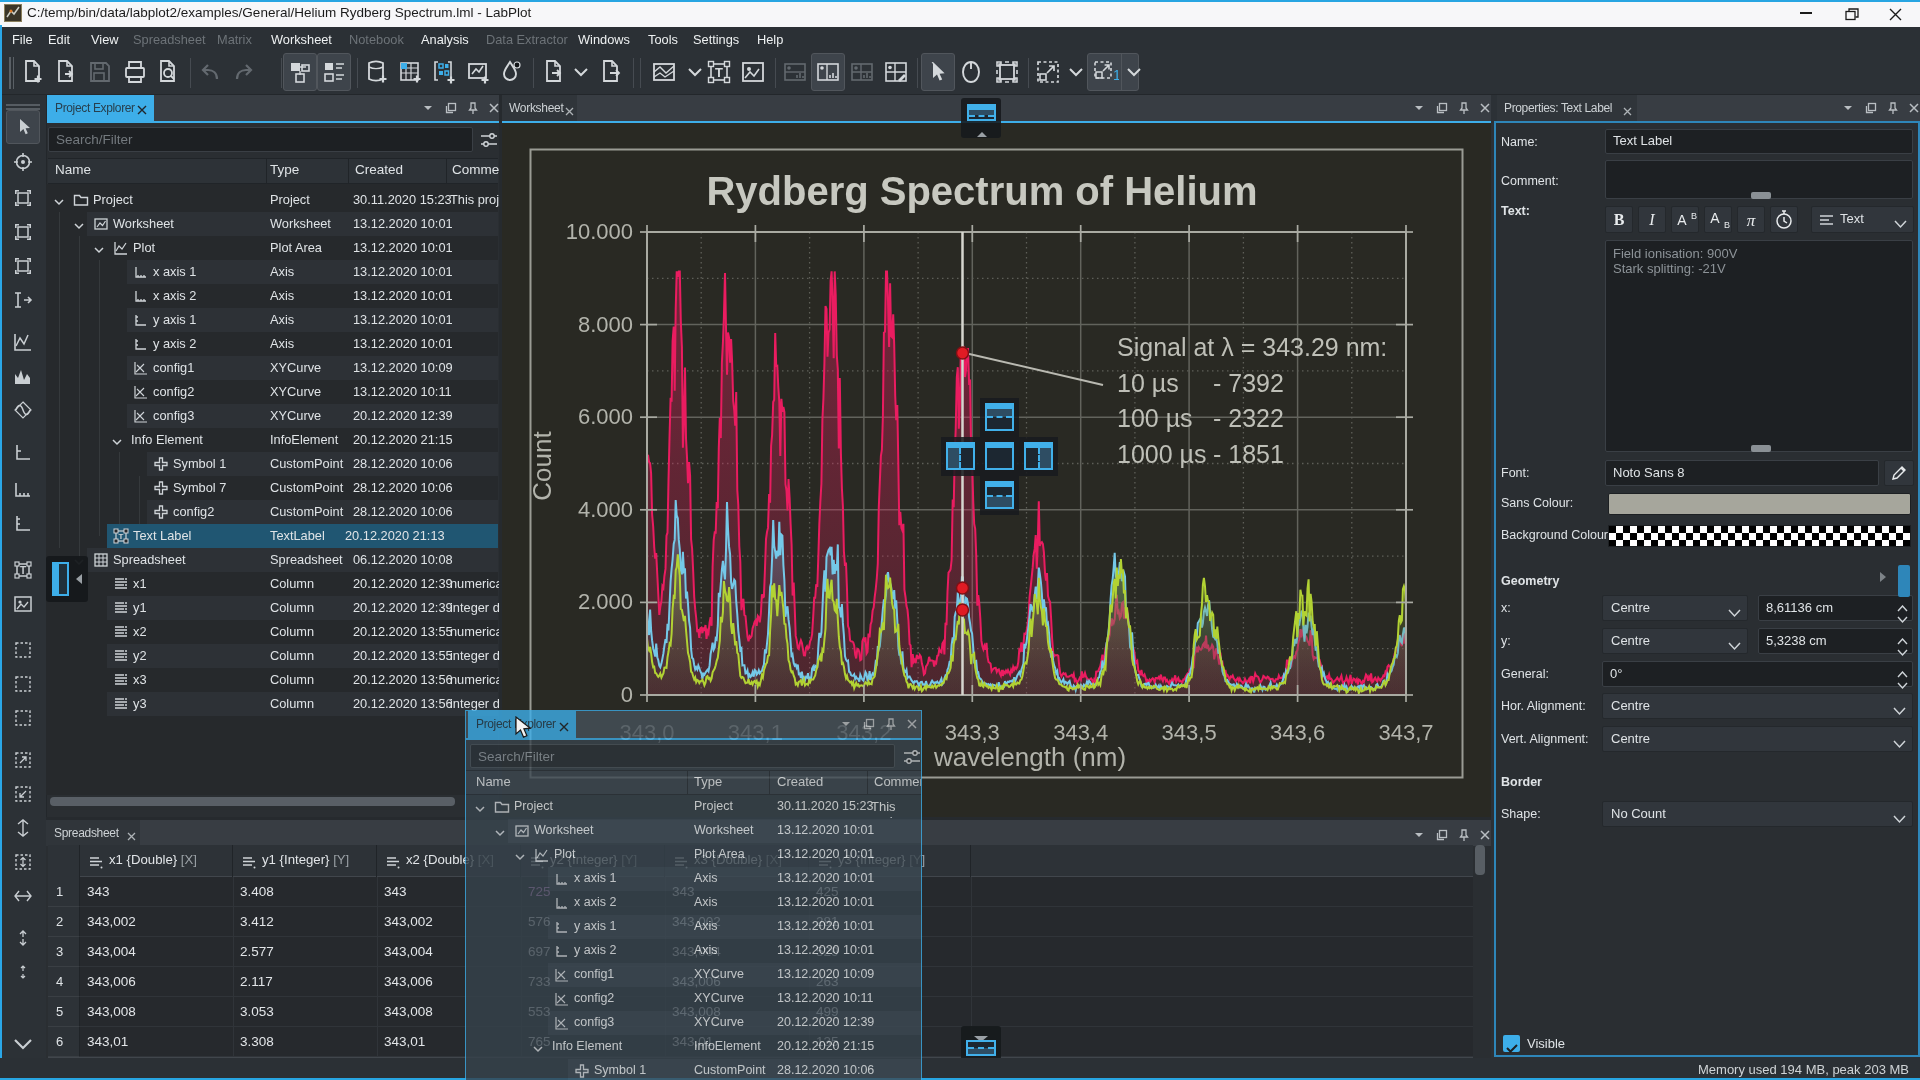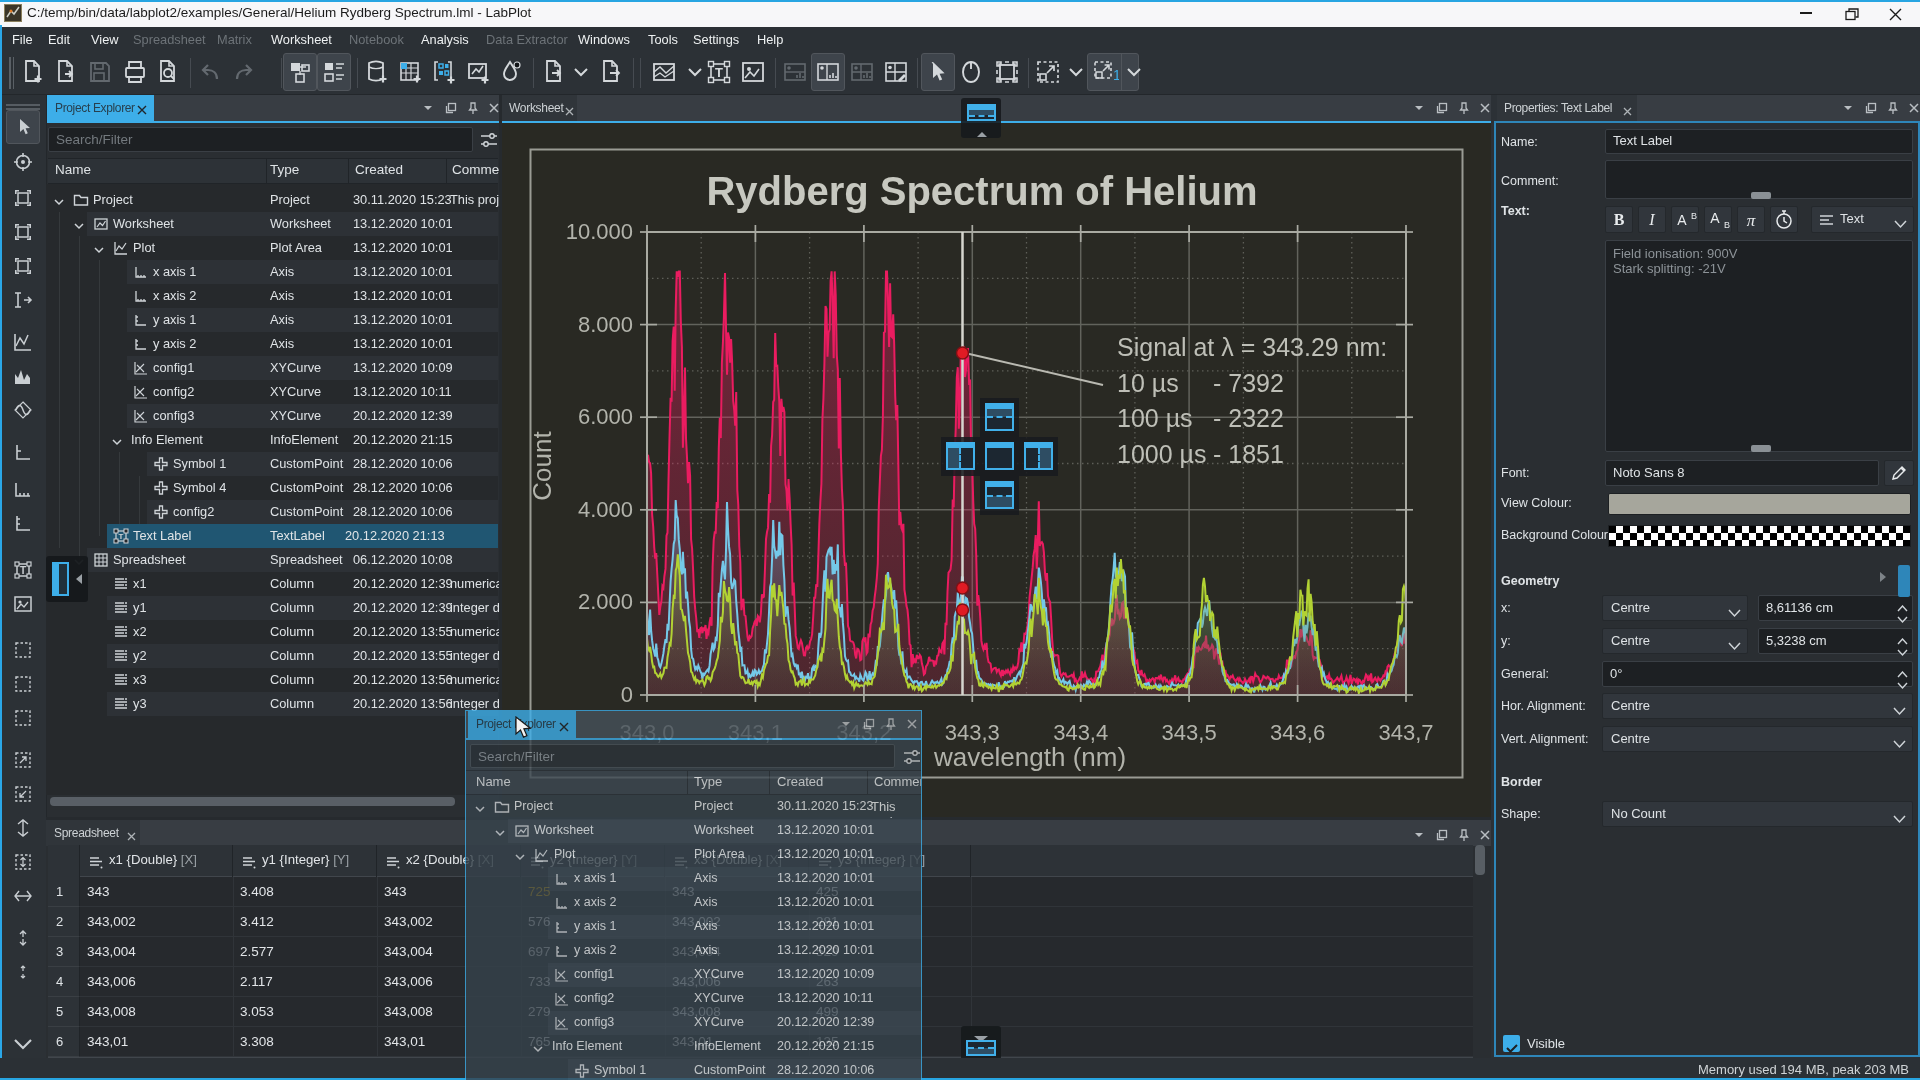--- a/index.html
+++ b/index.html
@@ -438,21 +438,21 @@
 <div style="position:absolute;left:147px;top:452px;width:351px;height:24px;background:#2d3136"></div>
 <div style="position:absolute;left:153px;top:456px"><svg width="16" height="16" viewBox="0 0 16 16" style="">
       <path d="M6.5 2h3v4.5H14v3H9.5V14h-3V9.5H2v-3h4.5z" fill="none" stroke="#cfd4d8" stroke-width="1.3"></path>
     </svg></div>
 <div class="rt" style="left:173px;top:456px">Symbol 1</div>
 <div class="rt" style="left:270px;top:456px">CustomPoint</div>
 <div class="rt" style="left:353px;top:456px">28.12.2020 10:06</div>
 <div style="position:absolute;left:153px;top:480px"><svg width="16" height="16" viewBox="0 0 16 16" style="">
       <path d="M6.5 2h3v4.5H14v3H9.5V14h-3V9.5H2v-3h4.5z" fill="none" stroke="#cfd4d8" stroke-width="1.3"></path>
     </svg></div>
-<div class="rt" style="left:173px;top:480px">Symbol 4</div>
+<div class="rt" style="left:173px;top:480px">Symbol 7</div>
 <div class="rt" style="left:270px;top:480px">CustomPoint</div>
 <div class="rt" style="left:353px;top:480px">28.12.2020 10:06</div>
 <div style="position:absolute;left:147px;top:500px;width:351px;height:24px;background:#2d3136"></div>
 <div style="position:absolute;left:153px;top:504px"><svg width="16" height="16" viewBox="0 0 16 16" style="">
       <path d="M6.5 2h3v4.5H14v3H9.5V14h-3V9.5H2v-3h4.5z" fill="none" stroke="#cfd4d8" stroke-width="1.3"></path>
     </svg></div>
 <div class="rt" style="left:173px;top:504px">config2</div>
 <div class="rt" style="left:270px;top:504px">CustomPoint</div>
 <div class="rt" style="left:353px;top:504px">28.12.2020 10:06</div>
 <div style="position:absolute;left:107px;top:524px;width:391px;height:24px;background:#205672"></div>
@@ -737,21 +737,21 @@
 <div class="abs" style="left:838px;top:852px;white-space:nowrap;font-size:13.2px;color:#e2e5e8">y3 {Integer} <span style="color:#9aa0a5">[Y]</span></div>
 <div class="abs" style="left:48px;top:877px;width:32px;height:30px;background:#2d3237;border-bottom:1px solid #3a3f44;border-right:1px solid #202428"></div>
 <div class="abs" style="left:56px;top:884px;white-space:nowrap;font-size:13px;color:#dfe3e6">1</div>
 <div class="abs" style="left:80px;top:877px;width:1393px;height:30px;background:#26292d;border-bottom:1px solid #303439"></div>
 <div class="abs" style="left:87px;top:884px;white-space:nowrap;font-size:13.5px;color:#e2e5e8">343</div>
 <div class="abs" style="left:233px;top:877px;width:1px;height:30px;background:#303439"></div>
 <div class="abs" style="left:240px;top:884px;white-space:nowrap;font-size:13.5px;color:#e2e5e8">3.408</div>
 <div class="abs" style="left:377px;top:877px;width:1px;height:30px;background:#303439"></div>
 <div class="abs" style="left:384px;top:884px;white-space:nowrap;font-size:13.5px;color:#e2e5e8">343</div>
 <div class="abs" style="left:521px;top:877px;width:1px;height:30px;background:#303439"></div>
-<div class="abs" style="left:528px;top:884px;white-space:nowrap;font-size:13.5px;color:#eab308">725</div>
+<div class="abs" style="left:528px;top:884px;white-space:nowrap;font-size:13.5px;color:#f0abfc">725</div>
 <div class="abs" style="left:665px;top:877px;width:1px;height:30px;background:#303439"></div>
 <div class="abs" style="left:672px;top:884px;white-space:nowrap;font-size:13.5px;color:#e2e5e8">343</div>
 <div class="abs" style="left:809px;top:877px;width:1px;height:30px;background:#303439"></div>
 <div class="abs" style="left:816px;top:884px;white-space:nowrap;font-size:13.5px;color:#e2e5e8">425</div>
 <div class="abs" style="left:971px;top:877px;width:1px;height:30px;background:#303439"></div>
 <div class="abs" style="left:48px;top:907px;width:32px;height:30px;background:#2d3237;border-bottom:1px solid #3a3f44;border-right:1px solid #202428"></div>
 <div class="abs" style="left:56px;top:914px;white-space:nowrap;font-size:13px;color:#dfe3e6">2</div>
 <div class="abs" style="left:80px;top:907px;width:1393px;height:30px;background:#26292d;border-bottom:1px solid #303439"></div>
 <div class="abs" style="left:87px;top:914px;white-space:nowrap;font-size:13.5px;color:#e2e5e8">343,002</div>
 <div class="abs" style="left:233px;top:907px;width:1px;height:30px;background:#303439"></div>
@@ -797,21 +797,21 @@
 <div class="abs" style="left:971px;top:967px;width:1px;height:30px;background:#303439"></div>
 <div class="abs" style="left:48px;top:997px;width:32px;height:30px;background:#2d3237;border-bottom:1px solid #3a3f44;border-right:1px solid #202428"></div>
 <div class="abs" style="left:56px;top:1004px;white-space:nowrap;font-size:13px;color:#dfe3e6">5</div>
 <div class="abs" style="left:80px;top:997px;width:1393px;height:30px;background:#26292d;border-bottom:1px solid #303439"></div>
 <div class="abs" style="left:87px;top:1004px;white-space:nowrap;font-size:13.5px;color:#e2e5e8">343,008</div>
 <div class="abs" style="left:233px;top:997px;width:1px;height:30px;background:#303439"></div>
 <div class="abs" style="left:240px;top:1004px;white-space:nowrap;font-size:13.5px;color:#e2e5e8">3.053</div>
 <div class="abs" style="left:377px;top:997px;width:1px;height:30px;background:#303439"></div>
 <div class="abs" style="left:384px;top:1004px;white-space:nowrap;font-size:13.5px;color:#e2e5e8">343,008</div>
 <div class="abs" style="left:521px;top:997px;width:1px;height:30px;background:#303439"></div>
-<div class="abs" style="left:528px;top:1004px;white-space:nowrap;font-size:13.5px;color:#e2e5e8">279</div>
+<div class="abs" style="left:528px;top:1004px;white-space:nowrap;font-size:13.5px;color:#e2e5e8">553</div>
 <div class="abs" style="left:665px;top:997px;width:1px;height:30px;background:#303439"></div>
 <div class="abs" style="left:672px;top:1004px;white-space:nowrap;font-size:13.5px;color:#e2e5e8">343,008</div>
 <div class="abs" style="left:809px;top:997px;width:1px;height:30px;background:#303439"></div>
 <div class="abs" style="left:816px;top:1004px;white-space:nowrap;font-size:13.5px;color:#e2e5e8">499</div>
 <div class="abs" style="left:971px;top:997px;width:1px;height:30px;background:#303439"></div>
 <div class="abs" style="left:48px;top:1027px;width:32px;height:30px;background:#2d3237;border-bottom:1px solid #3a3f44;border-right:1px solid #202428"></div>
 <div class="abs" style="left:56px;top:1034px;white-space:nowrap;font-size:13px;color:#dfe3e6">6</div>
 <div class="abs" style="left:80px;top:1027px;width:1393px;height:30px;background:#26292d;border-bottom:1px solid #303439"></div>
 <div class="abs" style="left:87px;top:1034px;white-space:nowrap;font-size:13.5px;color:#e2e5e8">343,01</div>
 <div class="abs" style="left:233px;top:1027px;width:1px;height:30px;background:#303439"></div>
@@ -900,21 +900,21 @@
 <div class="abs" style="left:1613px;top:246px;white-space:nowrap;font-size:13px;color:#8d9398">Field ionisation: 900V</div>
 <div class="abs" style="left:1613px;top:261px;white-space:nowrap;font-size:13px;color:#8d9398">Stark splitting: -21V</div>
 <div class="abs" style="left:1751px;top:445px;width:20px;height:7px;background:#8a9095;border-radius:2px"></div>
 <div class="abs" style="left:1501px;top:466px;white-space:nowrap;font-size:12.5px;color:#dfe3e6;font-weight:normal">Font:</div>
 <div class="abs" style="left:1605px;top:460px;width:274px;height:26px;background:#1d2023;border:1px solid #3a3f45;border-radius:2px"></div>
 <div class="abs" style="left:1613px;top:465px;white-space:nowrap;font-size:13px;color:#dfe3e6">Noto Sans 8</div>
 <div class="abs" style="left:1884px;top:460px;width:30px;height:26px;background:#31363c;border:1px solid #24282c;border-radius:2px"></div>
 <div class="abs" style="left:1891px;top:465px"><svg width="16" height="16" viewBox="0 0 16 16" style="">
       <path d="M2 14l1-4 8-8 3 3-8 8zM10 3l3 3" stroke="#e8ebed" stroke-width="1.4" fill="none"></path>
     </svg></div>
-<div class="abs" style="left:1501px;top:496px;white-space:nowrap;font-size:12.5px;color:#dfe3e6;font-weight:normal">View Colour:</div>
+<div class="abs" style="left:1501px;top:496px;white-space:nowrap;font-size:12.5px;color:#dfe3e6;font-weight:normal">Sans Colour:</div>
 <div class="abs" style="left:1608px;top:493px;width:303px;height:22px;background:#a6a69c;border:1px solid #1d2023;border-radius:2px"></div>
 <div class="abs" style="left:1501px;top:528px;white-space:nowrap;font-size:12.5px;color:#dfe3e6;font-weight:normal">Background Colour:</div>
 <div style="position:absolute;left:1608px;top:525px;width:303px;height:22px;border:1px solid #1d2023;background:repeating-conic-gradient(#ffffff 0% 25%, #000000 0% 50%) 0 0/14px 14px"></div>
 <div class="abs" style="left:1501px;top:574px;white-space:nowrap;font-size:12.5px;color:#dfe3e6;font-weight:bold">Geometry</div>
 <div class="abs" style="left:1501px;top:601px;white-space:nowrap;font-size:12.5px;color:#dfe3e6;font-weight:normal">x:</div>
 <div class="abs" style="left:1602px;top:595px;width:146px;height:26px;background:#31363c;border:1px solid #24282c;border-radius:2px"></div>
 <div class="abs" style="left:1611px;top:600px;white-space:nowrap;font-size:13px;color:#dfe3e6">Centre</div>
 <div class="abs" style="left:1728px;top:604px"><svg width="13" height="9" viewBox="0 0 13 9" style="">
       <path d="M1 1l5.5 6L12 1" fill="none" stroke="#cfd4d8" stroke-width="1.5"></path>
     </svg></div>

